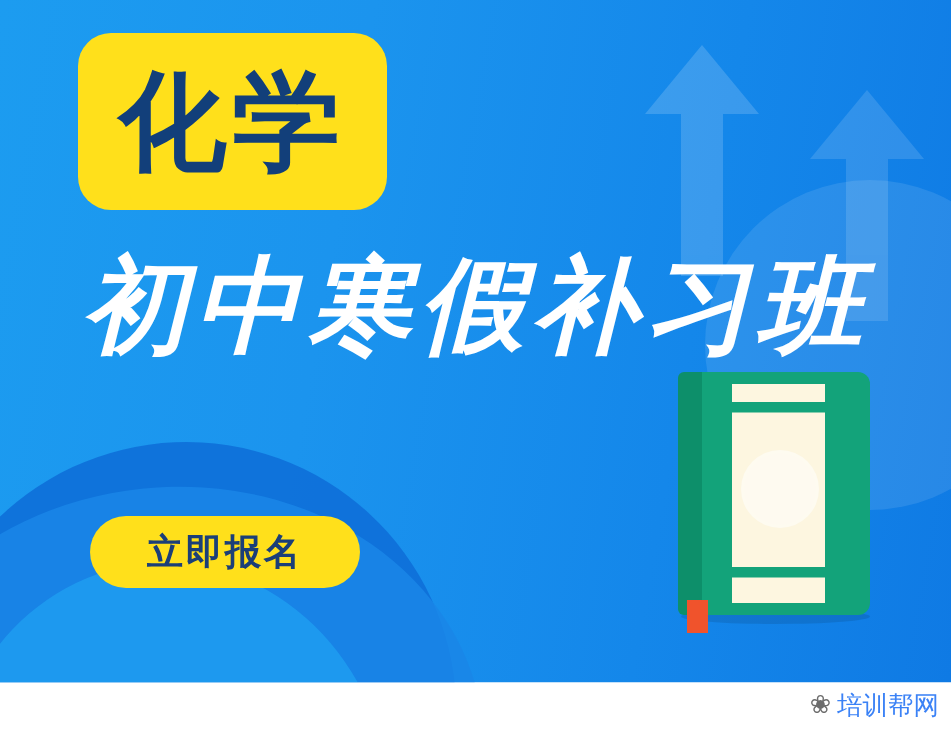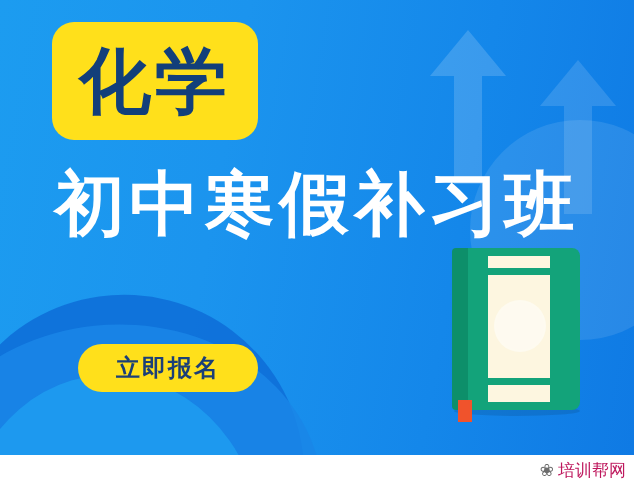--- a/index.html
+++ b/index.html
@@ -120,40 +120,41 @@
     left: 20px;
     top: 168px;
     width: 594px;
     text-align: center;
     font-size: 70px;
     font-weight: bold;
     color: #ffffff;
     letter-spacing: 5px;
     line-height: 1.05;
     white-space: nowrap;
+    font-style: italic;
   }
 
   
   .subhead {
     position: absolute;
     left: 28px;
     top: 278px;
     width: 420px;
     text-align: center;
     font-size: 21px;
     font-weight: bold;
     color: #ffffff;
     letter-spacing: 0px;
     white-space: nowrap;
   }
 
   
   .cta {
     position: absolute;
-    left: 78px;
+    left: 60px;
     top: 344px;
     width: 180px;
     height: 48px;
     border-radius: 24px;
     background: #ffe01b;
     display: flex;
     align-items: center;
     justify-content: center;
     cursor: pointer;
   }
@@ -260,21 +261,21 @@
     align-items: center;
     gap: 4px;
   }
   .watermark .wm-icon {
     font-size: 17px;
     color: #6d6d6d;
     line-height: 1;
   }
   .watermark .wm-text {
     font-size: 17px;
-    color: #be185d;
+    color: #3b82f6;
     letter-spacing: 0px;
   }
 </style>
 </head>
 <body>
 
 <div id="banner">
 
   <div class="poster">
 

